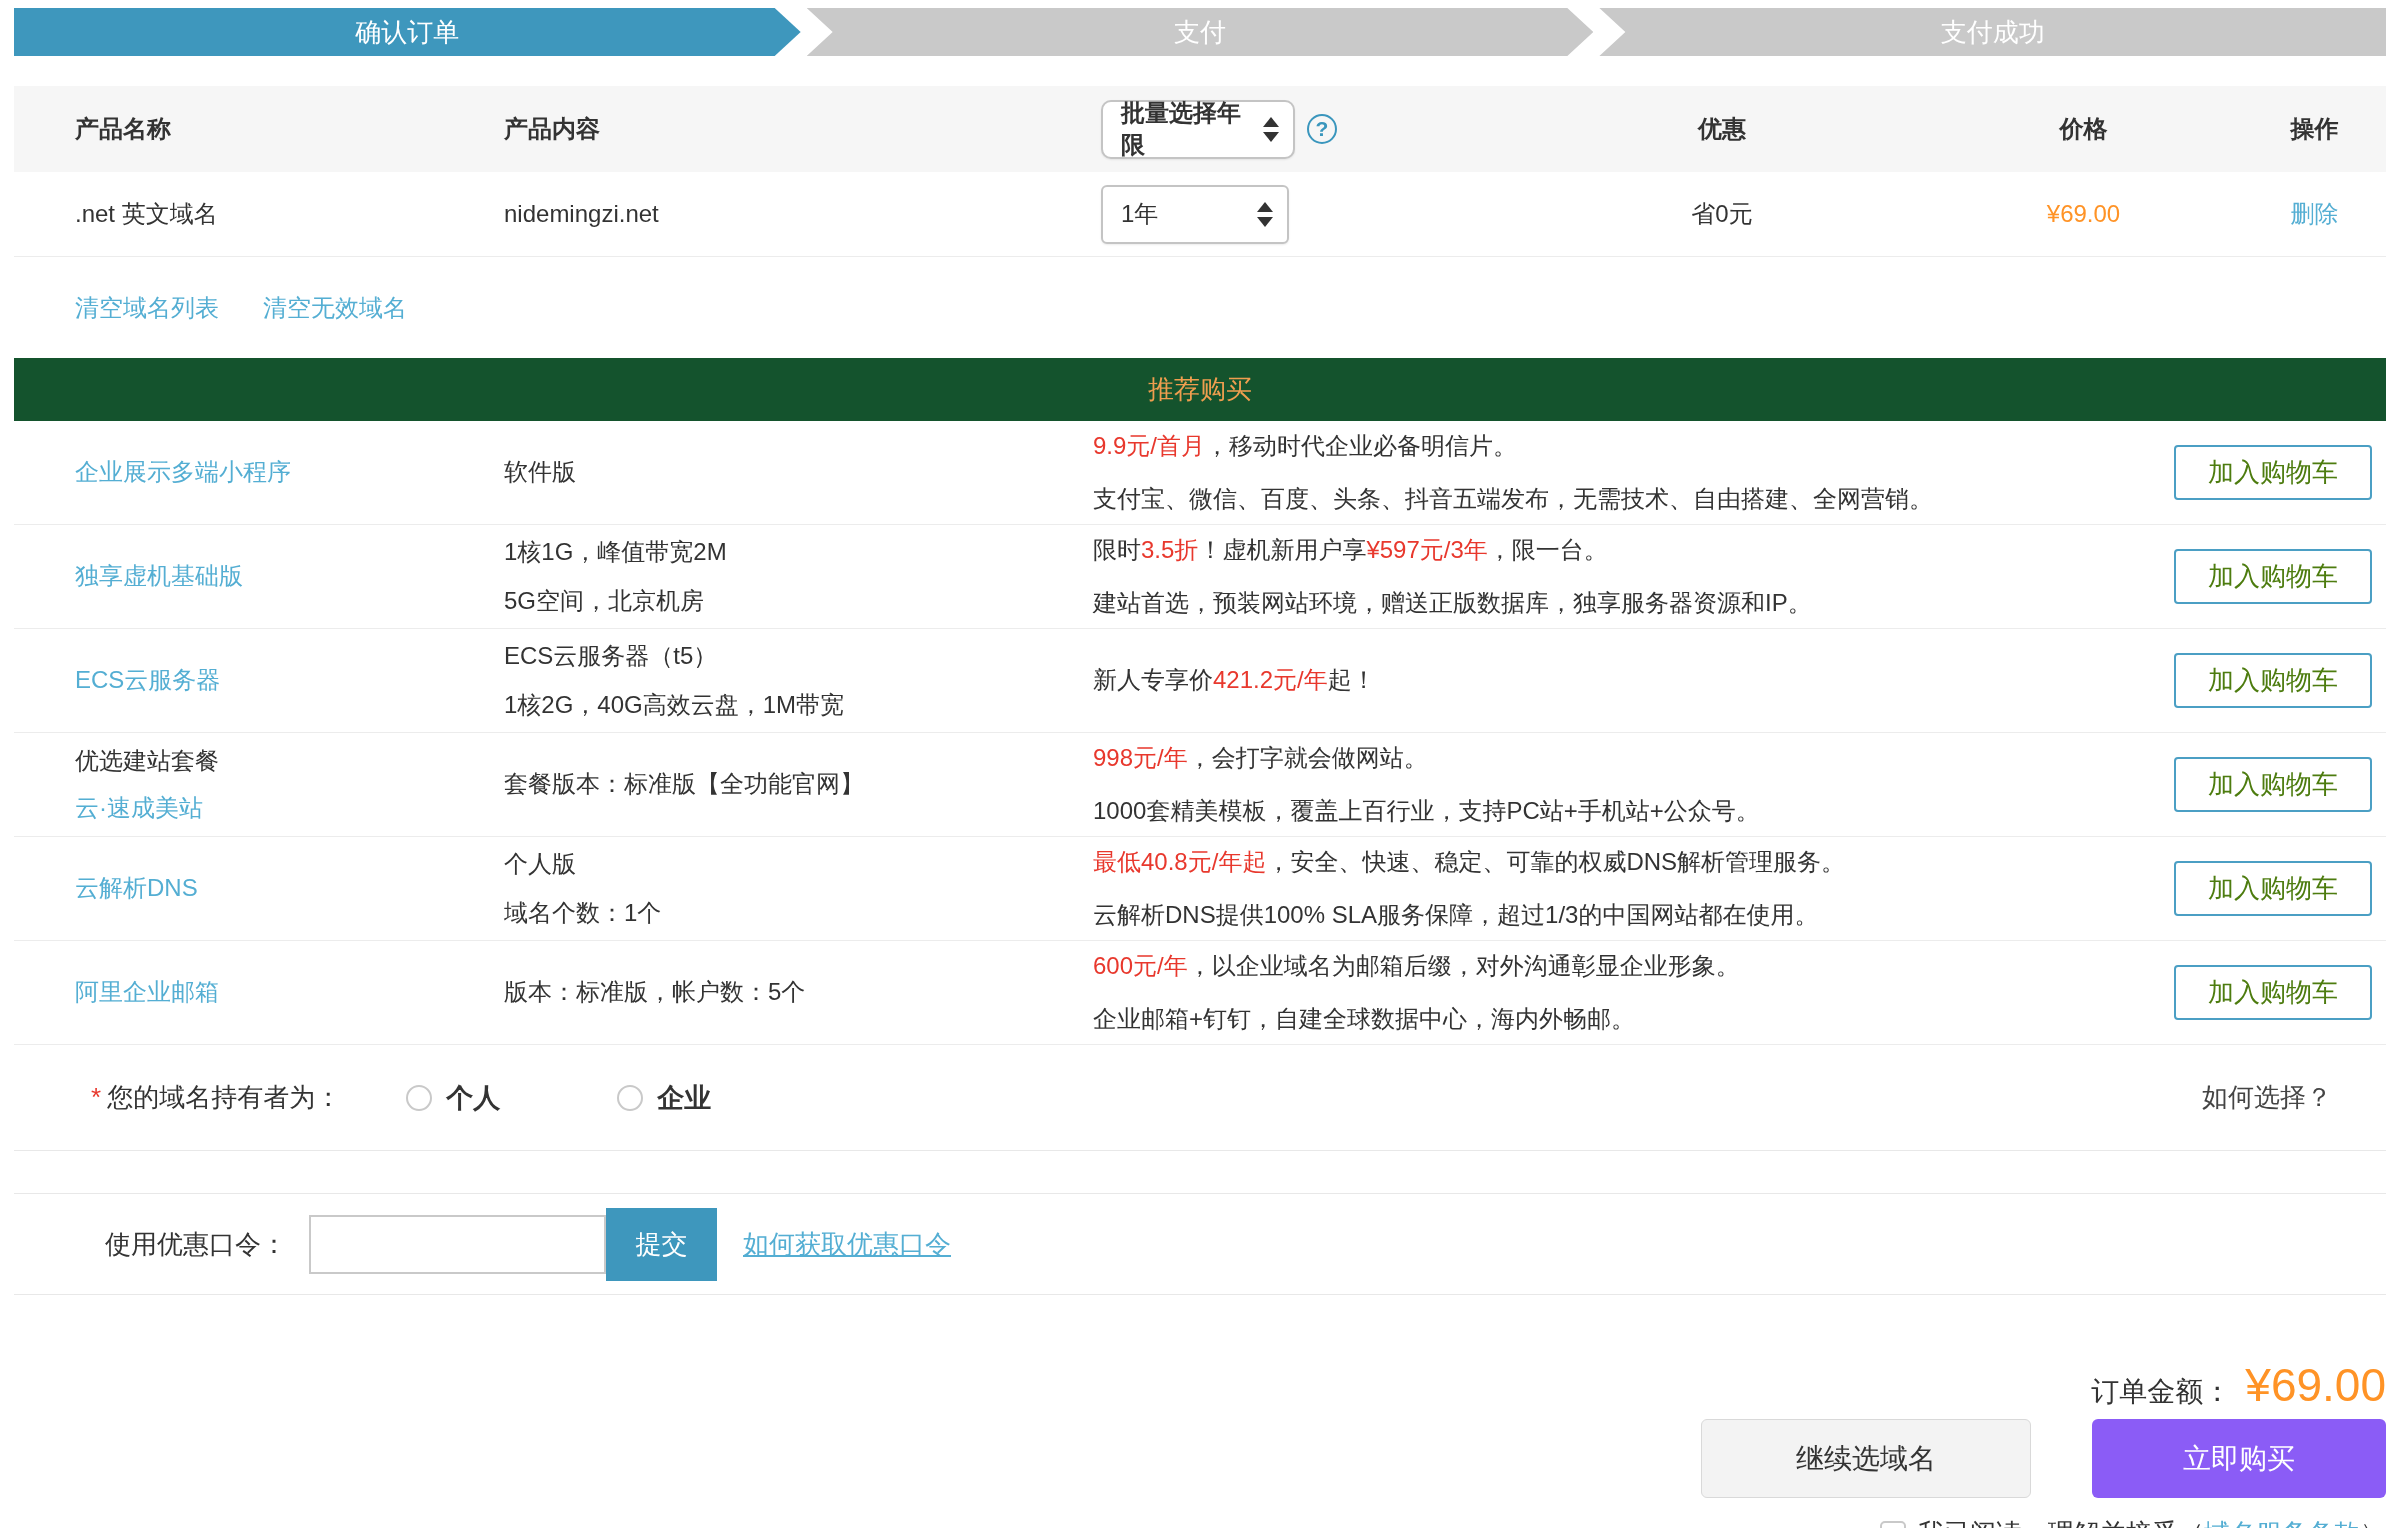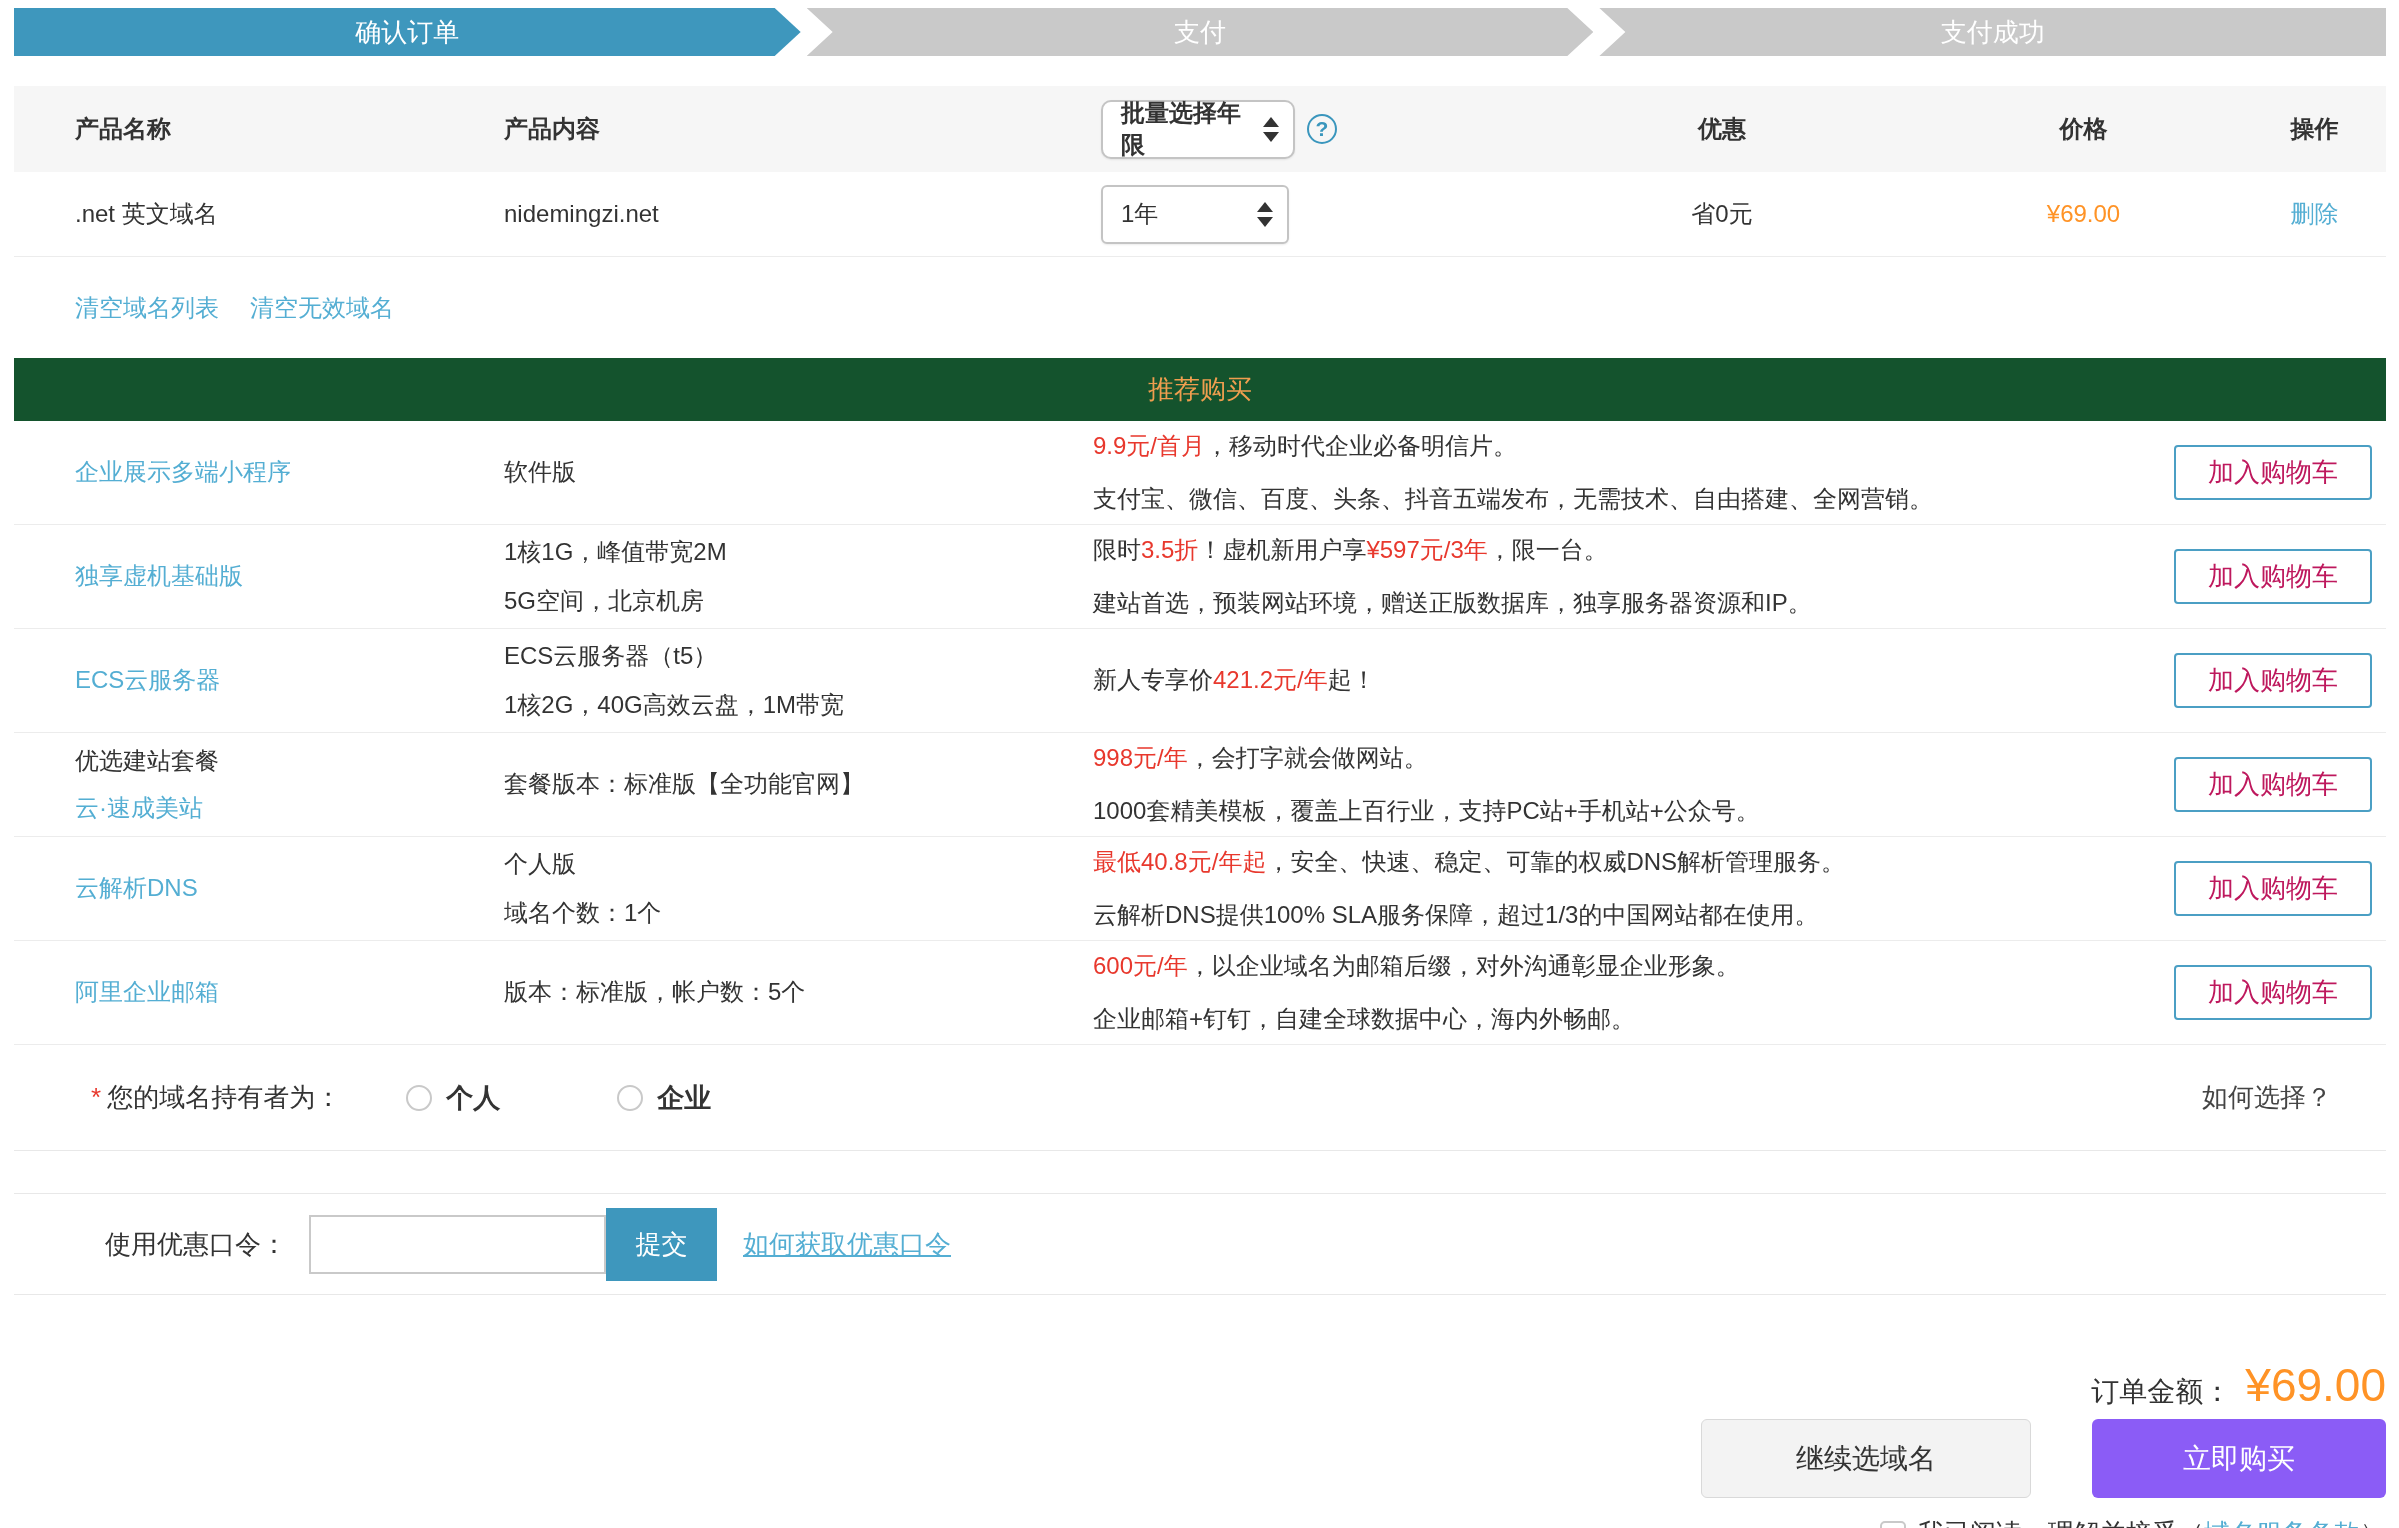--- a/index.html
+++ b/index.html
@@ -18,21 +18,21 @@
   .step + .step { margin-left:6px; }
 
   
   .grid6 { display:grid; grid-template-columns:490px 589px 426px 406px 317px 145px; align-items:center; }
   .thead { height:86px; background:#f6f6f6; font-weight:600; font-size:24px; }
   .cell-name { padding-left:61px; }
   .c-center { text-align:center; }
   .domain-row { height:85px; border-bottom:1px solid #ececec; font-size:24px; }
   .price { color:#ff9326; }
   .link { color:#54aed3; cursor:pointer; }
-  .links-row { height:101px; display:flex; align-items:center; padding-left:61px; gap:31px; font-size:24px; }
+  .links-row { height:101px; display:flex; align-items:center; padding-left:61px; gap:44px; font-size:24px; }
 
   
   .select { background:#fff; border:2px solid #c4c4c4; border-radius:10px; height:59px;
     display:inline-flex; align-items:center; justify-content:space-between;
     padding:0 14px 0 18px; font-size:24px; margin-left:8px; box-shadow:0 1px 2px rgba(0,0,0,.08); }
   .select.year { width:188px; border-radius:6px; }
   .select.batch { width:194px; }
   .arrows { display:flex; flex-direction:column; gap:5px; margin-left:10px; }
   .tri-up { width:0; height:0; border-left:8px solid transparent; border-right:8px solid transparent; border-bottom:10px solid #333; }
   .tri-down { width:0; height:0; border-left:8px solid transparent; border-right:8px solid transparent; border-top:10px solid #333; }
@@ -48,21 +48,21 @@
   .rec-row:last-child { border-bottom:1px solid #e8e8e8; }
   .rec-name { padding-left:61px; color:#54aed3; line-height:1.35; }
   .rec-name .plain { color:#333; }
   .rec-name div + div { margin-top:14px; }
   .rec-content { line-height:1.35; }
   .rec-content div + div { margin-top:16px; }
   .rec-desc { line-height:1.35; }
   .rec-desc div + div { margin-top:20px; }
   .red { color:#e8382d; }
   .cart-btn { width:198px; height:55px; border:2px solid #4b9fc4; border-radius:4px; background:#fff;
-    color:#be185d; font-size:26px; display:flex; align-items:center; justify-content:center; cursor:pointer; }
+    color:#4d7c0f; font-size:26px; display:flex; align-items:center; justify-content:center; cursor:pointer; }
 
   
   .holder { height:106px; border-bottom:1px solid #e8e8e8; display:flex; align-items:center;
     padding:0 54px 0 77px; font-size:26px; }
   .star { color:#e8382d; margin-right:6px; }
   .radio { width:26px; height:26px; border:2px solid #c9c9c9; border-radius:50%; background:#fff;
     display:inline-block; margin-right:14px; flex:none; }
   .radio-opt { display:flex; align-items:center; font-size:27px; font-weight:700; cursor:pointer; }
   .opt1 { margin-left:65px; } .opt2 { margin-left:117px; }
   .holder-help { margin-left:auto; color:#444; cursor:pointer; }

